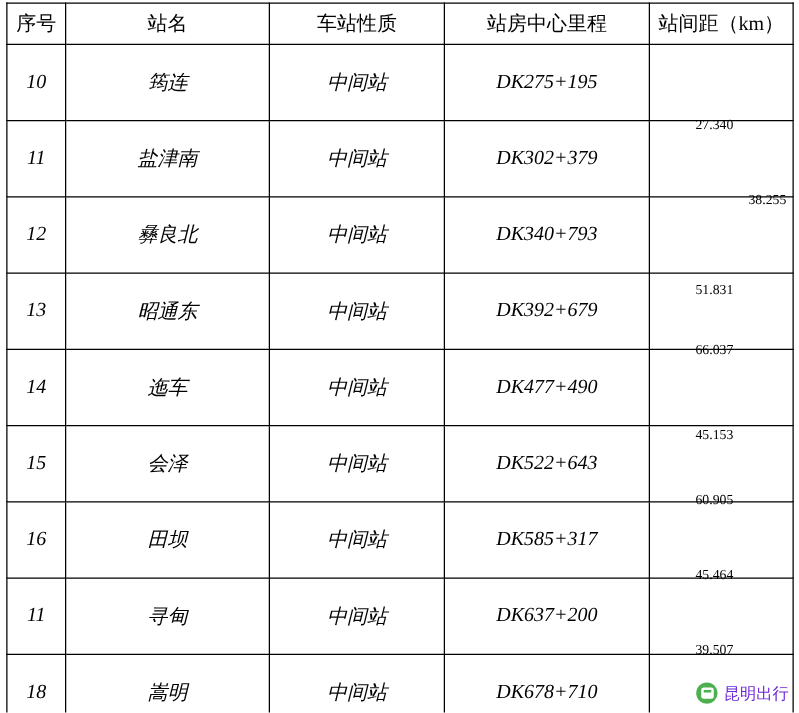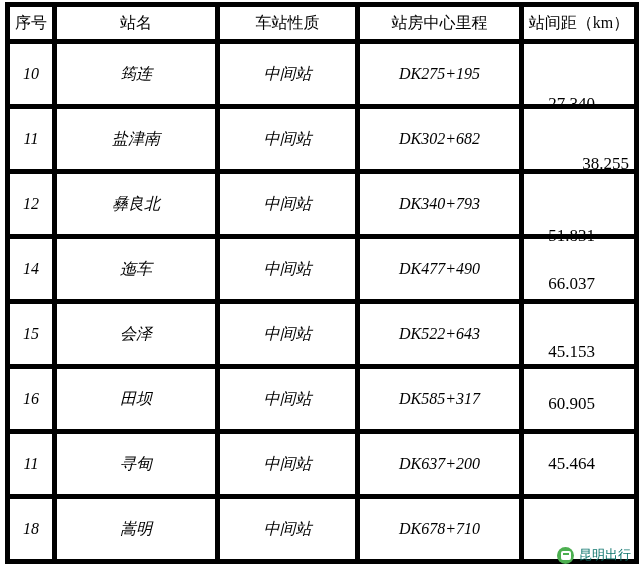--- a/index.html
+++ b/index.html
@@ -22,21 +22,21 @@
     width: 629px;
     height: 566px;
   }
   table.station-table {
     border-collapse: collapse;
     table-layout: fixed;
     width: 629px;
   }
   table.station-table td,
   table.station-table th {
-    border: 5px solid #000000;
+    border: 1px solid #000000;
     text-align: center;
     vertical-align: middle;
     font-weight: normal;
     font-size: 16px;
     padding: 0;
   }
   .col-seq    { width: 47px; }
   .col-name   { width: 163px; }
   .col-type   { width: 140px; }
   .col-mile   { width: 164px; }
@@ -62,33 +62,32 @@
     top: 2px;
     width: 115px;
     height: 566px;
     pointer-events: none;
   }
   .dist-cell {
     position: absolute;
     left: 0;
     width: 115px;
     text-align: center;
-    font-size: 17px;
+    font-size: 11px;
     line-height: 1;
   }
   .watermark {
     position: absolute;
     right: 8px;
     bottom: 6px;
     display: flex;
-    align-items: center;
     gap: 5px;
     font-family: "Liberation Sans", "DejaVu Sans", sans-serif;
     font-size: 13px;
-    color: #0f766e;
+    color: #6d28d9;
   }
   .wm-logo {
     width: 17px;
     height: 17px;
     border-radius: 50%;
     background: #4caf50;
     position: relative;
     flex: none;
   }
   .wm-logo::before {
@@ -137,28 +136,35 @@
         <td class="seq-cell">10</td>
         <td class="name-cell">筠连</td>
         <td class="type-cell">中间站</td>
         <td class="mile-cell">DK275+195</td>
         <td></td>
       </tr>
       <tr>
         <td class="seq-cell">11</td>
         <td class="name-cell">盐津南</td>
         <td class="type-cell">中间站</td>
-        <td class="mile-cell">DK302+682</td>
+        <td class="mile-cell">DK302+379</td>
         <td></td>
       </tr>
       <tr>
         <td class="seq-cell">12</td>
         <td class="name-cell">彝良北</td>
         <td class="type-cell">中间站</td>
         <td class="mile-cell">DK340+793</td>
+        <td></td>
+      </tr>
+      <tr>
+        <td class="seq-cell">13</td>
+        <td class="name-cell">昭通东</td>
+        <td class="type-cell">中间站</td>
+        <td class="mile-cell">DK392+679</td>
         <td></td>
       </tr>
       <tr>
         <td class="seq-cell">14</td>
         <td class="name-cell">迤车</td>
         <td class="type-cell">中间站</td>
         <td class="mile-cell">DK477+490</td>
         <td></td>
       </tr>
       <tr>
@@ -194,18 +200,19 @@
 </div>
 
 <div class="dist-col-wrap">
   <div class="dist-cell" style="top:93px;">27.340</div>
   <div class="dist-cell" style="top:153px;text-align:right;">38.255</div>
   <div class="dist-cell" style="top:213px;margin-top:12px;">51.831</div>
   <div class="dist-cell" style="top:273px;">66.037</div>
   <div class="dist-cell" style="top:318px;margin-top:23px;">45.153</div>
   <div class="dist-cell" style="top:393px;">60.905</div>
   <div class="dist-cell" style="top:453px;">45.464</div>
+  <div class="dist-cell" style="top:513px;">39.507</div>
 </div>
 
 <div class="watermark">
   <span class="wm-logo"></span>
   <span>昆明出行</span>
 </div>
 
 </body></html>

